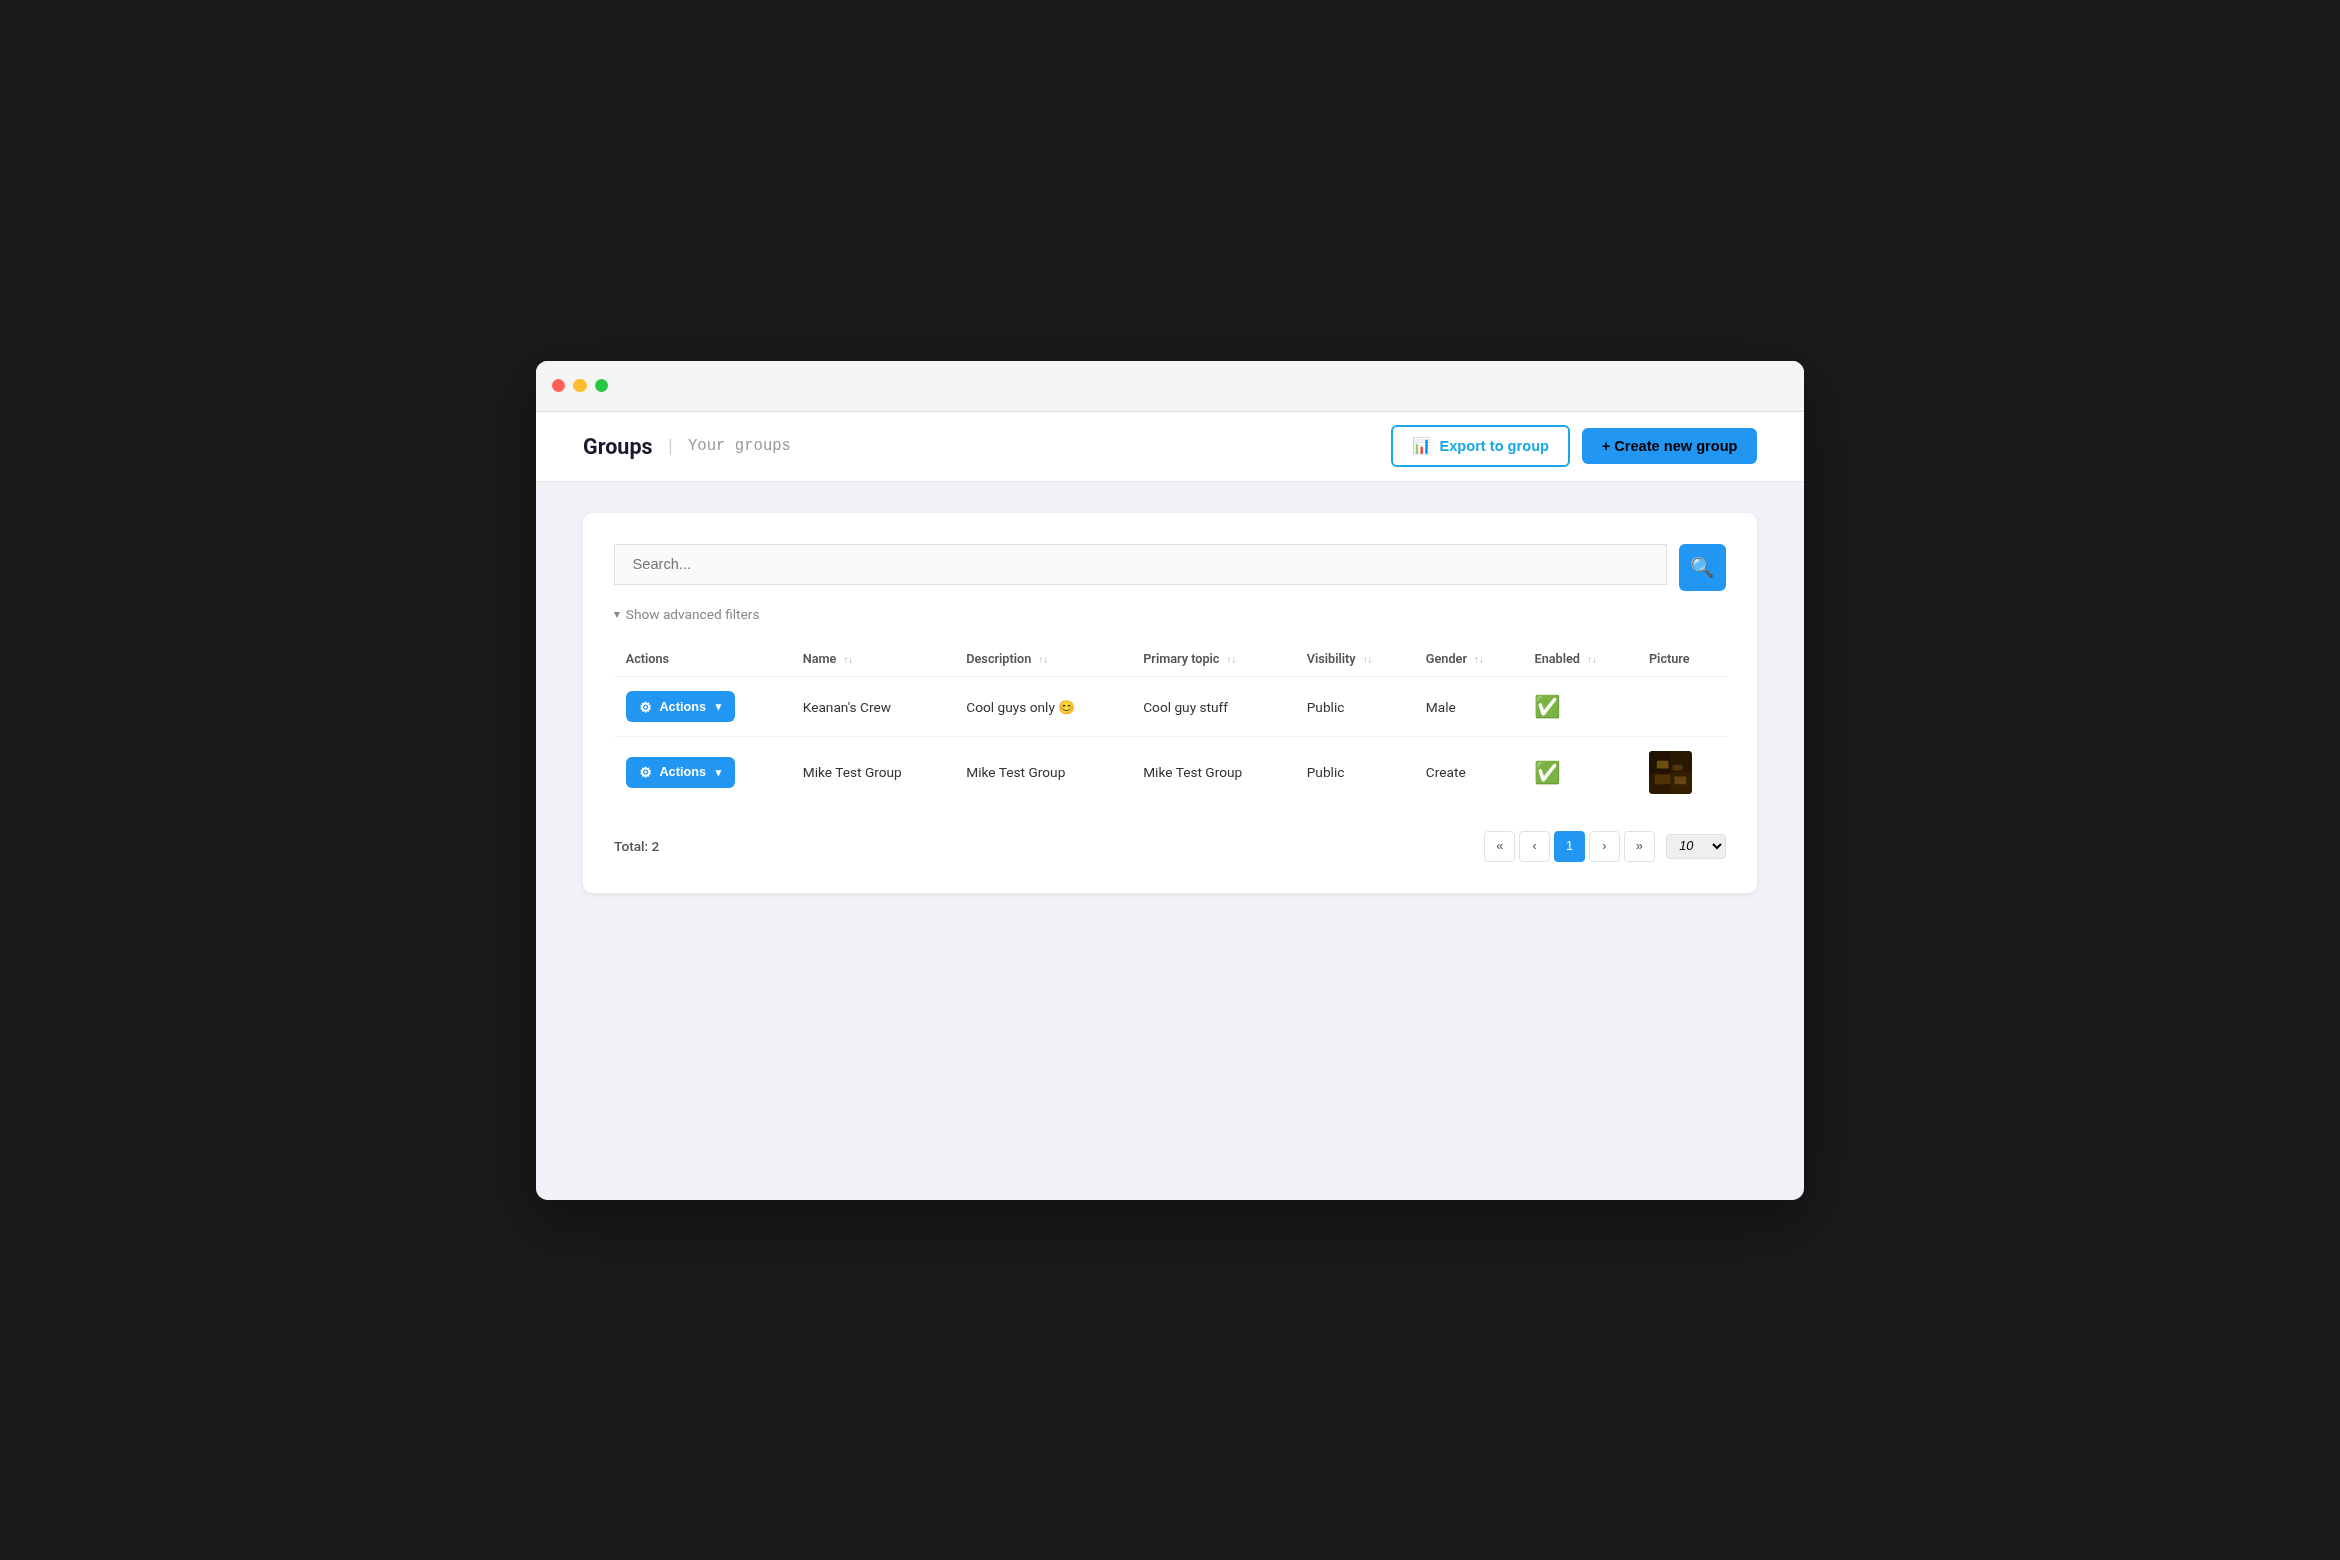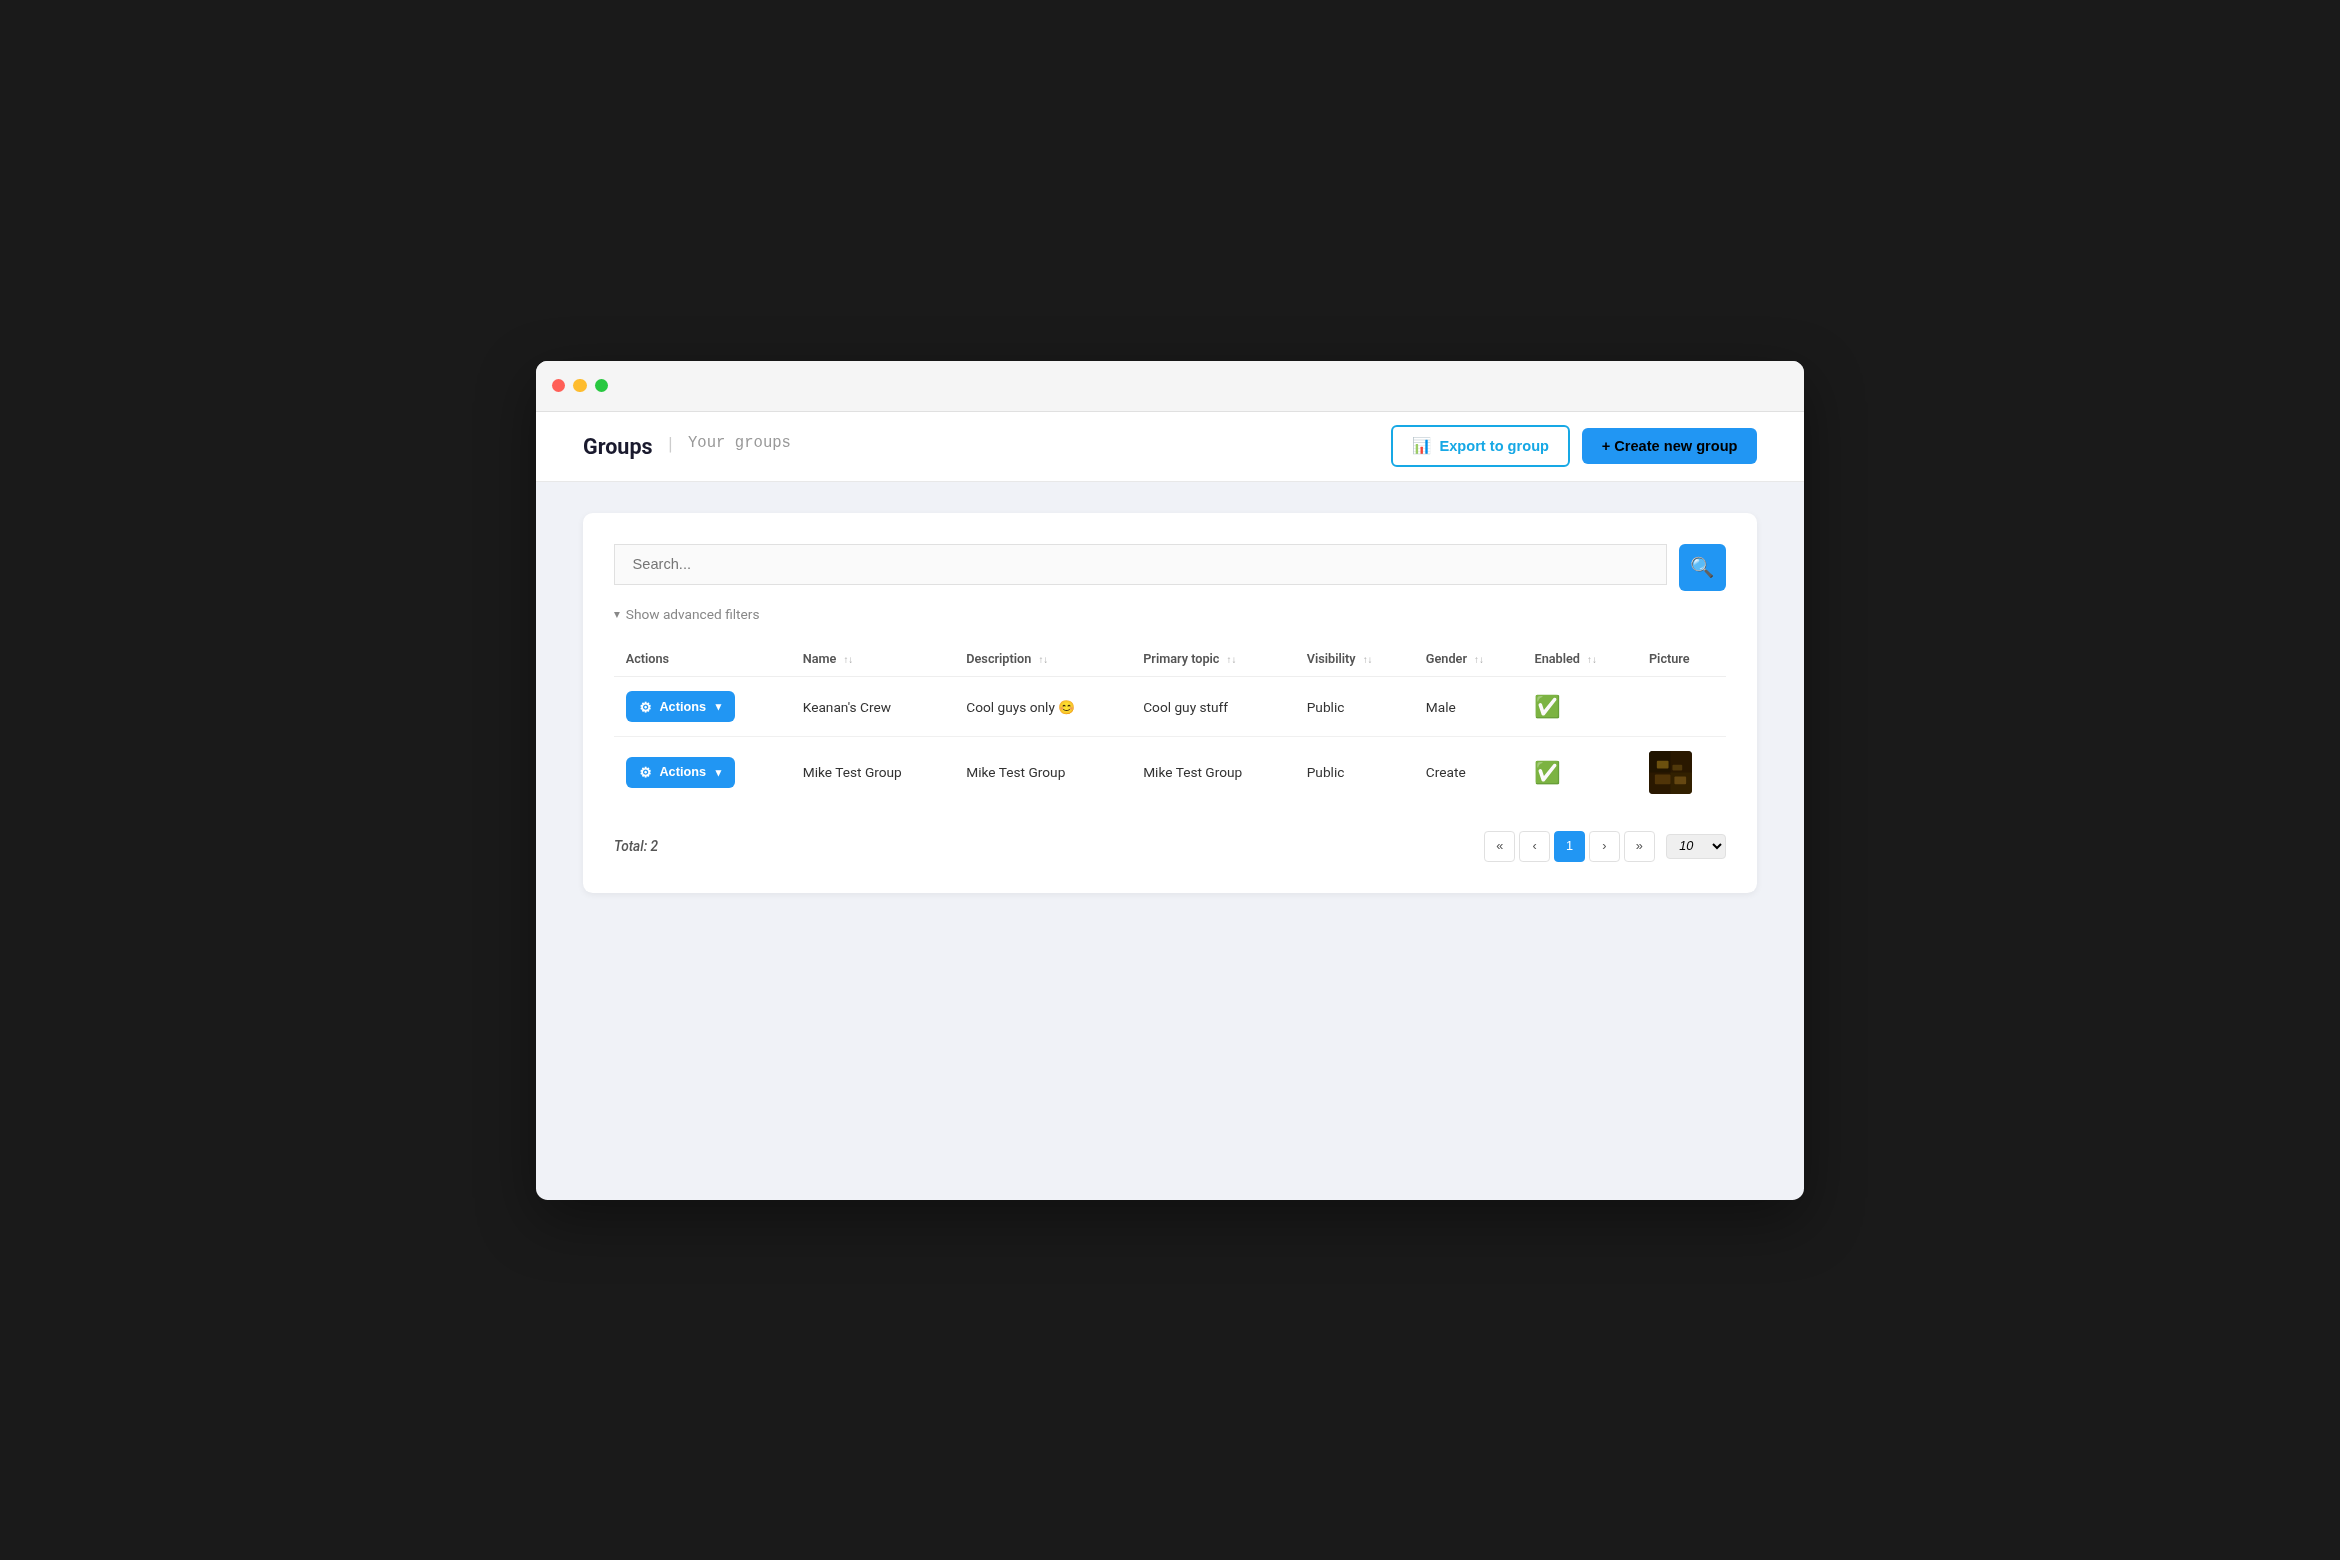--- a/index.html
+++ b/index.html
@@ -44,20 +44,21 @@
       background: #fff;
       padding: 0 47px;
       height: 70px;
       display: flex;
       align-items: center;
       justify-content: space-between;
       border-bottom: 1px solid #e8e8e8;
     }
     .header-left {
       display: flex;
+      align-items: center;
       gap: 15.6px;
     }
     .page-title {
       font-size: 21.5px;
       font-weight: 700;
       color: #1a1a2e;
     }
     .breadcrumb-sep {
       color: #ccc;
       font-size: 17.6px;
@@ -226,21 +227,20 @@
     .pagination-row {
       display: flex;
       align-items: center;
       justify-content: space-between;
       margin-top: 23.4px;
     }
     .total-label {
       font-size: 13.7px;
       color: #555;
       font-weight: 500;
-      font-style: italic;
     }
     .pagination-controls {
       display: flex;
       align-items: center;
       gap: 3.9px;
     }
     .page-btn {
       width: 31px;
       height: 31px;
       border: 1px solid #e0e0e0;

